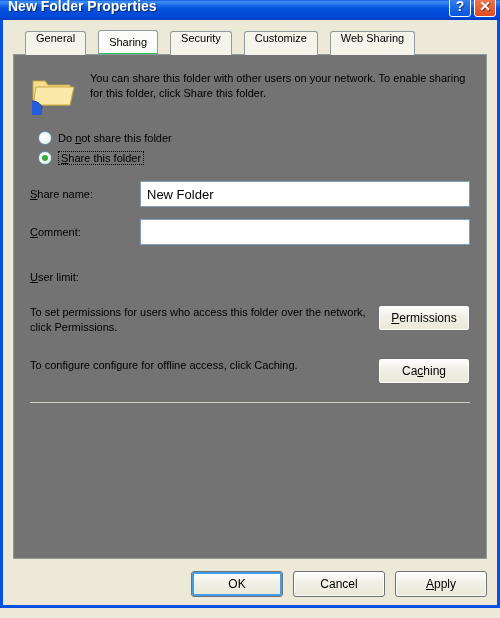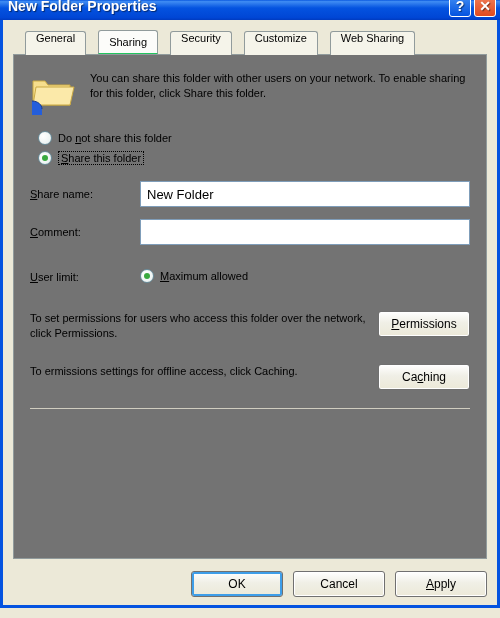--- a/index.html
+++ b/index.html
@@ -209,34 +209,30 @@
       </div>
       <div class="field-row">
         <label><span class="u">C</span><span>omment:</span></label>
         <input class="text-input" value="" style="">
       </div>
     </div>
 
     <div class="user-limit">
       <div class="lbl"><span class="u">U</span><span>ser limit:</span></div>
       <div class="opts">
-        <div class="radio-row" style="margin-left:0">
-          <span class="radio checked"></span>
-          <span class="radio-label"><span class="u">M</span><span>aximum allowed</span></span>
-        </div>
       </div>
     </div>
 
     <div class="section-row">
       <div class="txt">To set permissions for users who access this folder over the network, click Permissions.</div>
       <button class="btn"><span class="u">P</span><span>ermissions</span></button>
     </div>
 
     <div class="section-row">
-      <div class="txt">To ermissions settings for offline access, click Caching.</div>
+      <div class="txt">To configure configure for offline access, click Caching.</div>
       <button class="btn"><span>Ca</span><span class="u">c</span><span>hing</span></button>
     </div>
 
     <hr class="divider">
   </div>
 
   <div class="actions">
     <button class="btn default"><span>OK</span></button>
     <button class="btn"><span>Cancel</span></button>
     <button class="btn"><span class="u">A</span><span>pply</span></button>

